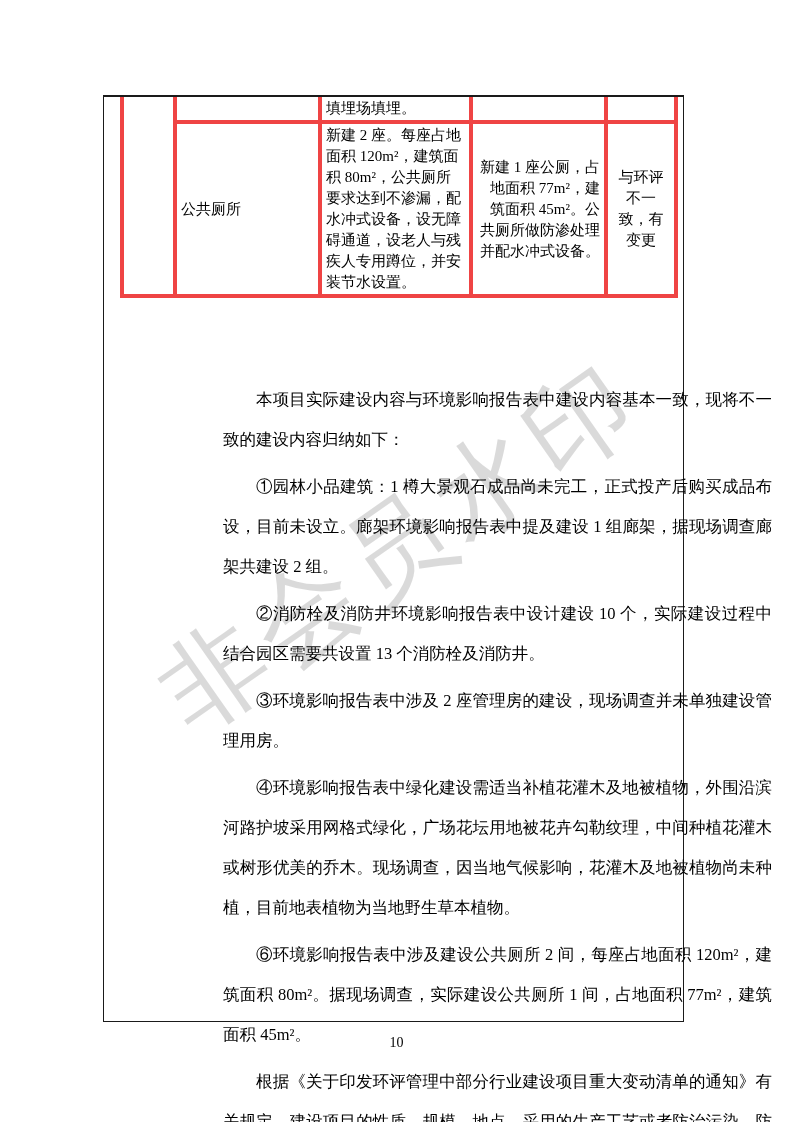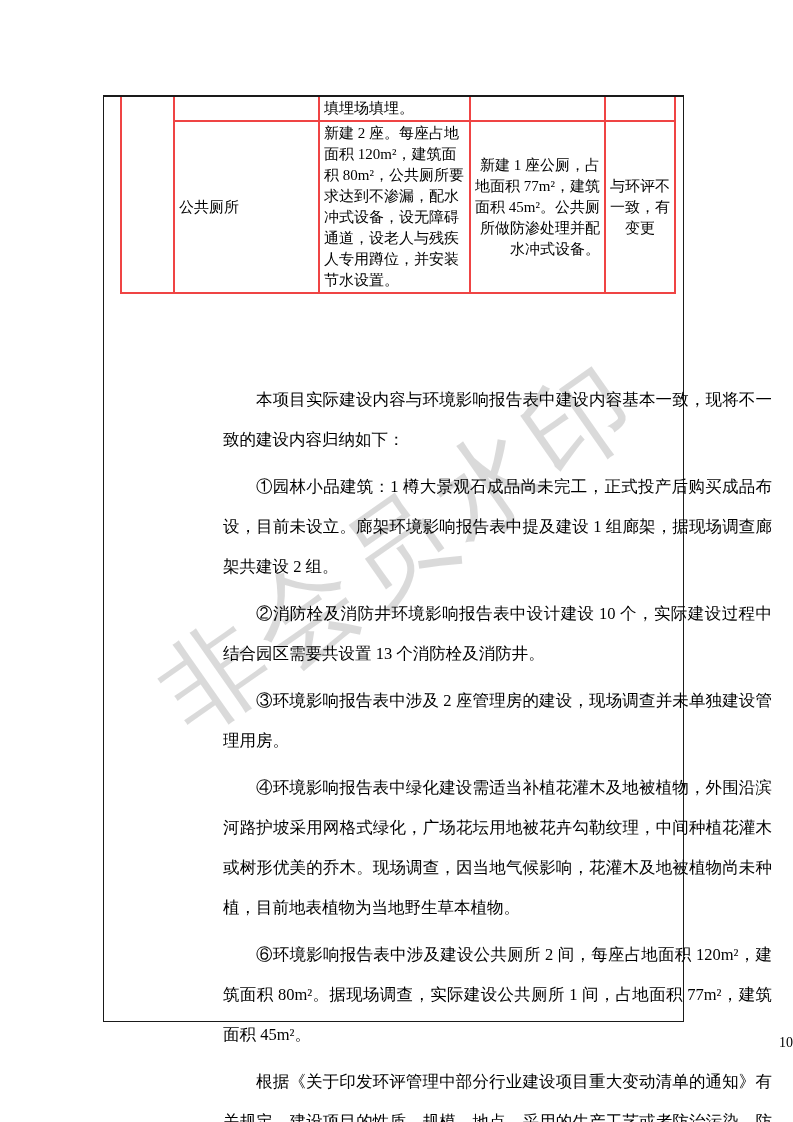--- a/index.html
+++ b/index.html
@@ -36,21 +36,21 @@
     z-index: 1;
     background: transparent;
   }
   table.doc-table {
     margin-left: 16px;
     width: 554px;
     border-collapse: collapse;
     table-layout: fixed;
   }
   table.doc-table td {
-    border: 2px solid #ef4444;
+    border: 4px solid #ef4444;
     font-size: 15px;
     line-height: 21px;
     padding: 1px 4px;
     vertical-align: middle;
     box-sizing: border-box;
     word-break: break-all;
   }
   table.doc-table tr.r1 td { border-top: none; height: 24px; }
   table.doc-table tr.r2 { height: 147px; }
   td.cell-spacer { border-top: none; }
@@ -69,21 +69,21 @@
     font-size: 16.5px;
     line-height: 40px;
     text-indent: 2em;
     text-align: justify;
     word-break: break-all;
   }
   .page-number {
     position: absolute;
     left: 0; top: 1035px;
     width: 793px;
-    text-align: right;
+    text-align: center;
     font-size: 14px;
     z-index: 1;
   }
 </style>
 </head>
 <body>
 
 <div class="watermark">非会员水印</div>
 
 <div class="sheet">

